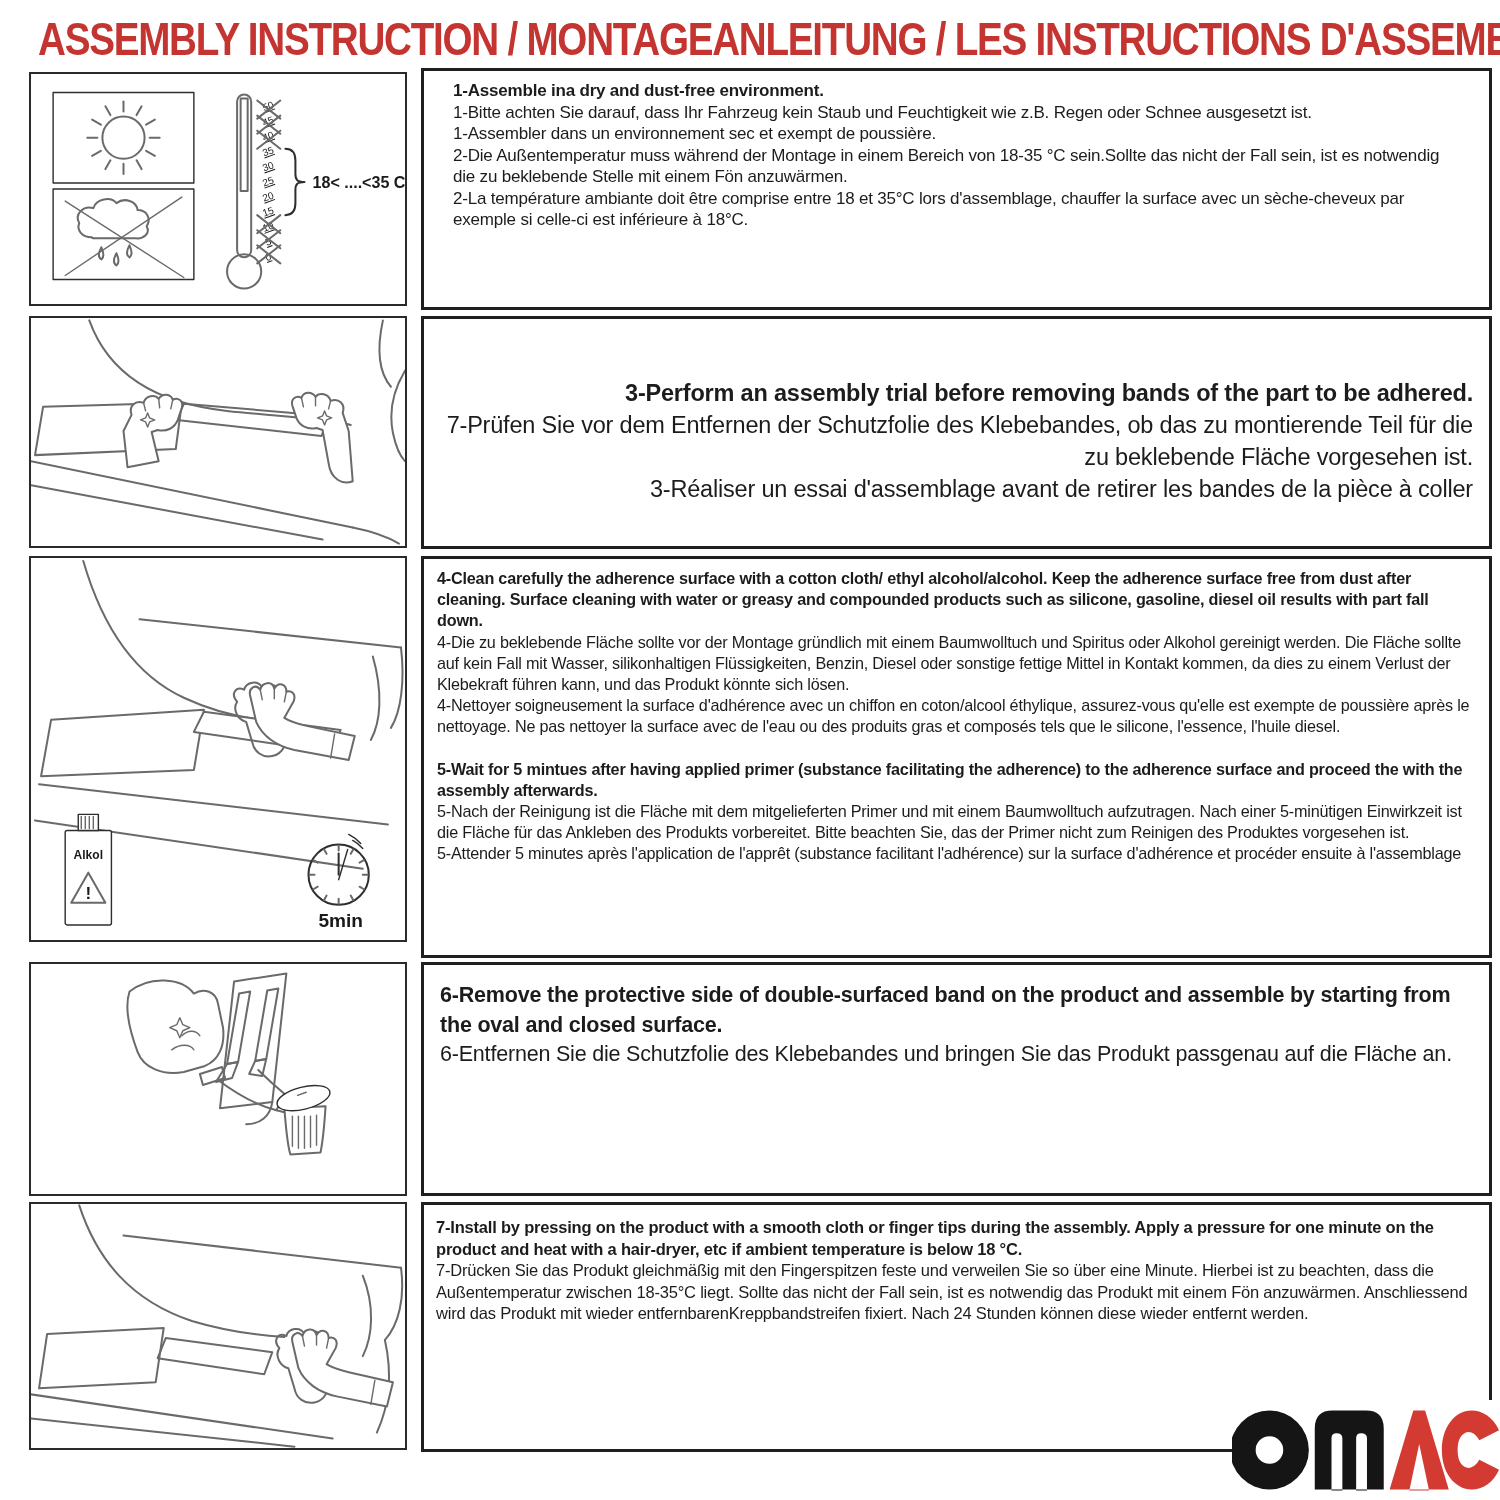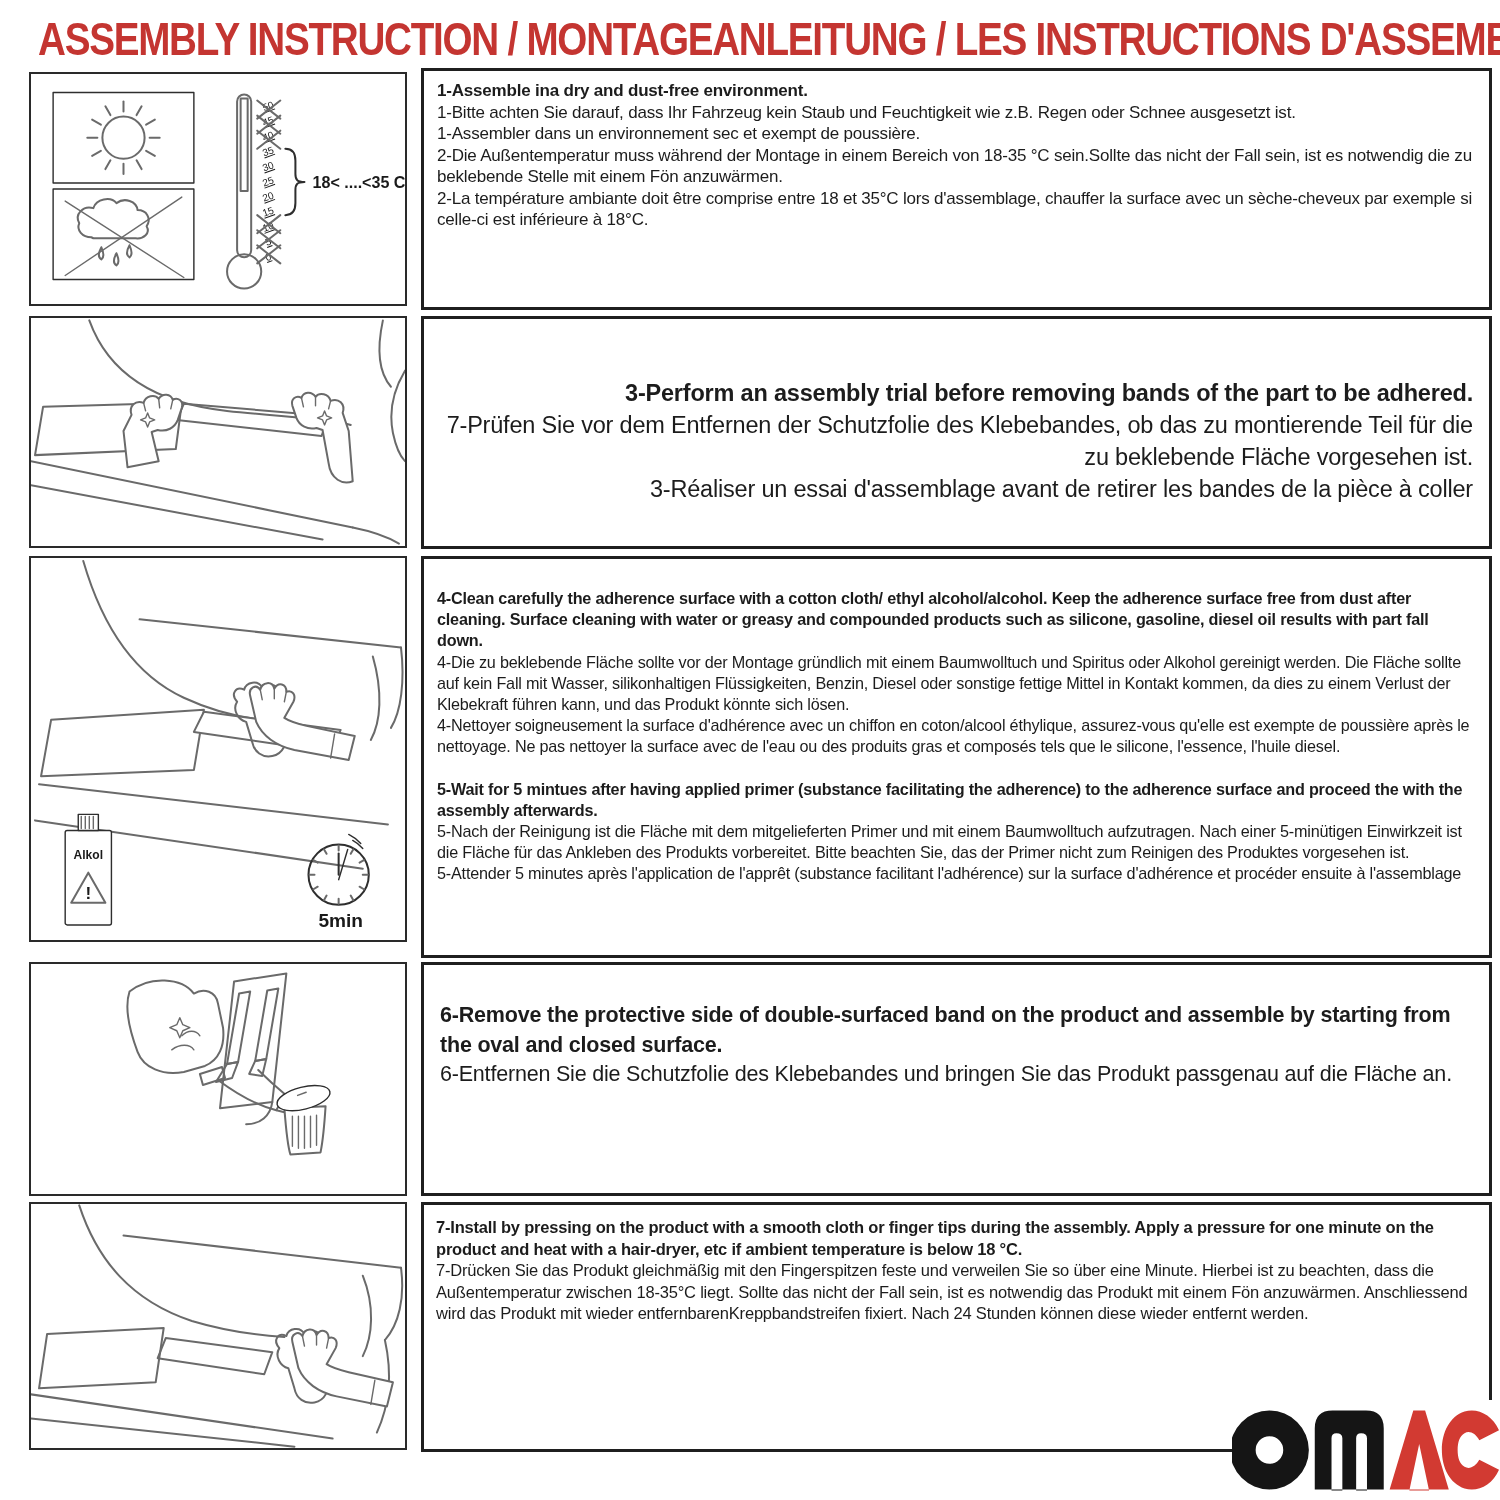--- a/index.html
+++ b/index.html
@@ -14,24 +14,24 @@
     font-size:46px; font-weight:700; letter-spacing:-1.5px;
     color:#c43531; white-space:nowrap;
     transform:scaleX(0.84); transform-origin:left top;
   }
   .box { position:absolute; background:#fff; border:3px solid #1f1f1f; }
   .lbox { border-width:2.5px; border-color:#2a2a2a; }
   .txt { letter-spacing:-0.2px; }
   .txt p { margin:0; }
   .b { font-weight:700; }
   .gap { margin-top:21px !important; }
-  .t17  { font-size:17px;   line-height:21.5px; padding:9px 13px; }
+  .t17  { font-size:17px;   line-height:21.5px; padding:9px 29px; }
   .t23  { font-size:23.5px; line-height:32px;   padding:58px 16px 0;text-align:right; }
-  .t16  { font-size:16.2px; line-height:21.2px; padding:9px 13px;margin-top:20px; }
-  .t21  { font-size:21.5px; line-height:29.5px; padding:36px 16px 0; }
+  .t16  { font-size:16.2px; line-height:21.2px; padding:9px 13px; }
+  .t21  { font-size:21.5px; line-height:29.5px; padding:16px 16px 0; }
   .t165 { font-size:16.5px; line-height:21.5px; padding:12px 12px; }
   svg { display:block; width:100%; height:100%; }
   .art path, .art line, .art circle, .art rect, .art ellipse {
     fill:none; stroke:#6a6a6a; stroke-width:2;
     stroke-linecap:round; stroke-linejoin:round;
   }
   .art .ink   { stroke:#2e2e2e; }
   .art .thin  { stroke-width:1.4; }
   .art .fillw { fill:#ffffff; }
   .art text   { stroke:none; fill:#1a1a1a; }

